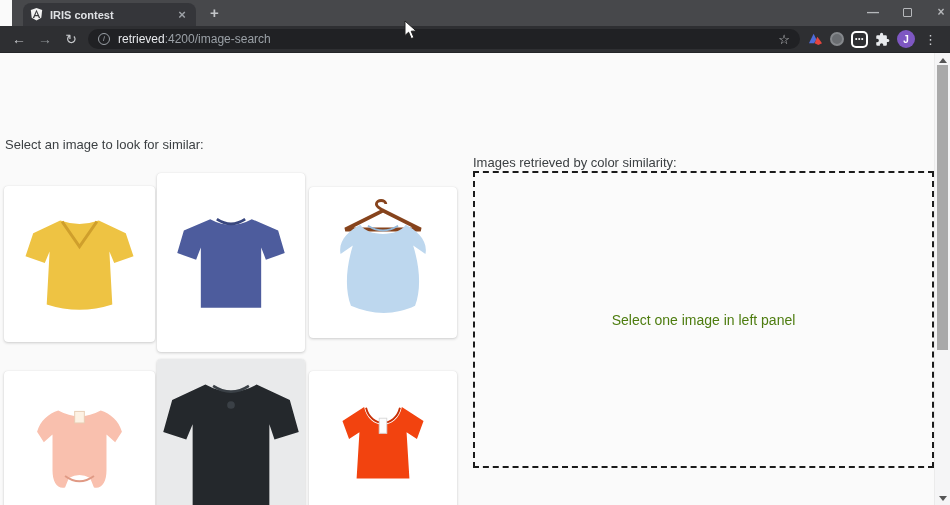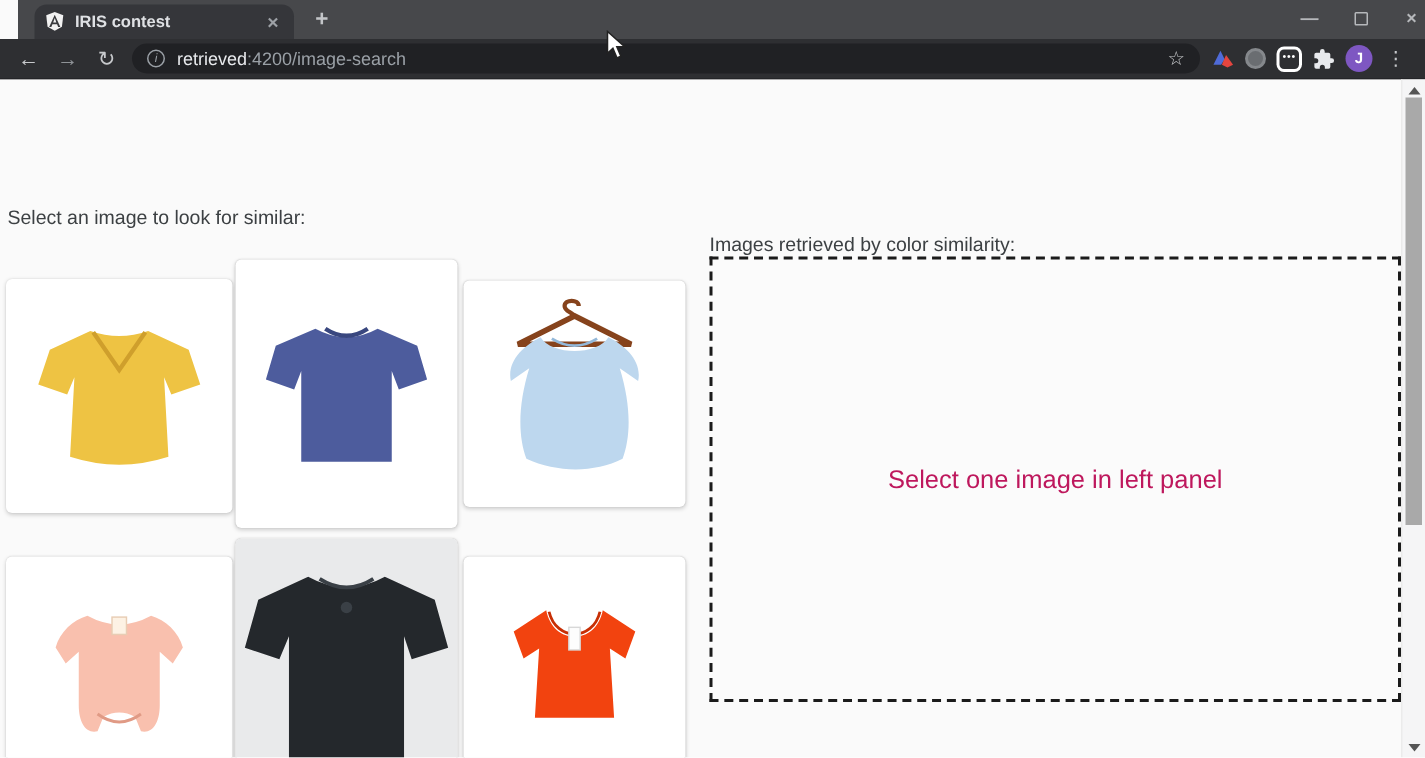--- a/index.html
+++ b/index.html
@@ -71,21 +71,21 @@
   .c1 { left:4px;   top:133px; width:151px; height:156px; }
   .c2 { left:157px; top:120px; width:148px; height:179px; }
   .c3 { left:309px; top:134px; width:148px; height:151px; }
   .c4 { left:4px;   top:318px; width:151px; height:156px; }
   .c5 { left:157px; top:306px; width:148px; height:179px; }
   .c6 { left:309px; top:318px; width:148px; height:151px; }
 
   .dropzone { position:absolute; left:473px; top:118px; width:461px; height:297px;
               border:2px dashed #1b1b1b; background:#fbfbfb; display:flex; align-items:center;
               justify-content:center; }
-  .dropzone span { font-size:17px; color:#be185d;text-align:right; }
+  .dropzone span { font-size:14px; color:#4d7c0f;text-align:right; }
 
   
   .sb { position:absolute; right:0; top:0; width:16px; height:452px; background:#f5f5f6;
         border-left:1px solid #ebebeb; }
   .sb-thumb { position:absolute; left:2px; top:12px; width:11px; height:285px; background:#a9a9a9; }
   .sb-up { position:absolute; left:4px; top:5px; width:0; height:0;
            border-left:4px solid transparent; border-right:4px solid transparent;
            border-bottom:5px solid #555; }
   .sb-down { position:absolute; left:4px; bottom:4px; width:0; height:0;
              border-left:4px solid transparent; border-right:4px solid transparent;

